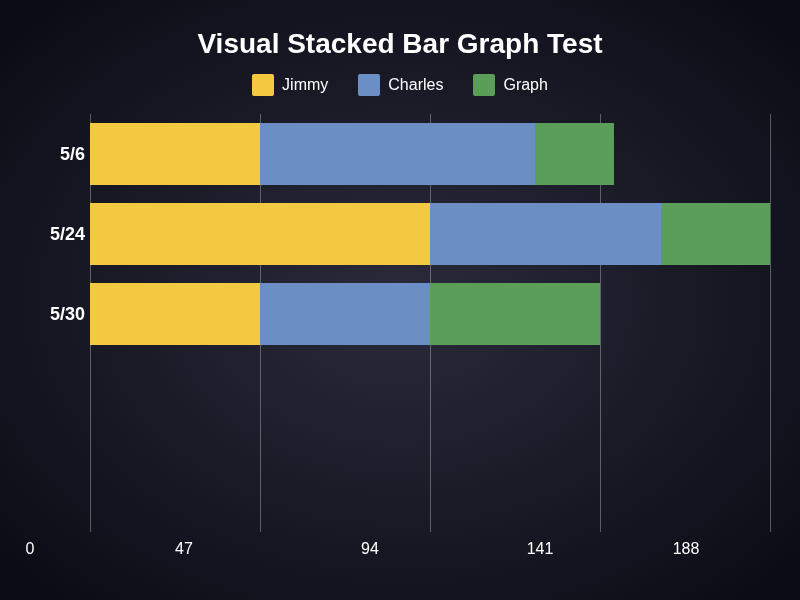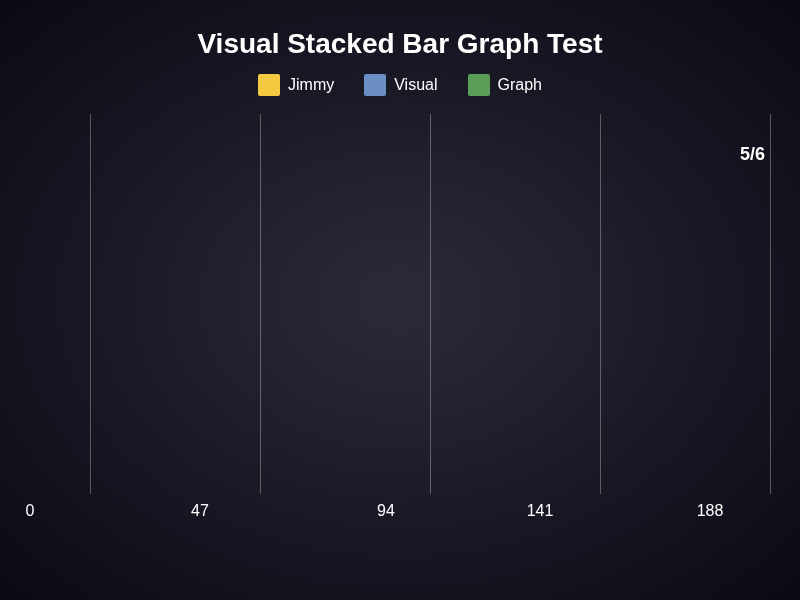--- a/index.html
+++ b/index.html
@@ -11,21 +11,21 @@
       font-family: Arial, sans-serif;
       color: #fff;
       overflow: hidden;
     }
 
     .chart-container {
       width: 800px;
       height: 600px;
       display: flex;
       flex-direction: column;
-      padding: 20px 30px 68px 30px;
+      padding: 20px 30px 30px 30px;
     }
 
     .chart-title {
       text-align: center;
       font-size: 28px;
       font-weight: bold;
       color: #fff;
       margin-bottom: 14px;
       margin-top: 8px;
     }
@@ -55,21 +55,22 @@
     .chart-body {
       flex: 1;
       display: flex;
       flex-direction: column;
       position: relative;
     }
 
     .bars-area {
       flex: 1;
       display: flex;
-      justify-content: flex-end;
+      flex-direction: column;
+      justify-content: flex-start;
       padding-left: 60px;
       position: relative;
     }
 
     
     .grid-lines {
       position: absolute;
       top: 0;
       left: 60px;
       right: 0;
@@ -150,21 +151,21 @@
   <div class="chart-title">Visual Stacked Bar Graph Test</div>
 
   <div class="legend">
 
   <div class="legend-item">
         <span class="legend-swatch" style="background: rgb(245, 200, 66);"></span>
         <span>Jimmy</span>
       </div>
       <div class="legend-item">
         <span class="legend-swatch" style="background: rgb(107, 143, 196);"></span>
-        <span>Visual</span>
+        <span>Charles</span>
       </div>
       <div class="legend-item">
         <span class="legend-swatch" style="background: rgb(90, 158, 90);"></span>
         <span>Graph</span>
       </div>
     </div>
 
   <div class="chart-body">
     <div class="bars-area">
       <div class="grid-lines">
@@ -177,23 +178,39 @@
         </div>
 
     <div class="bar-row">
           <div class="bar-label">5/6</div>
           <div class="bar-stack">
             <div class="bar-segment seg-jimmy" style="width: 25%; background: rgb(245, 200, 66);"></div>
             <div class="bar-segment seg-charles" style="width: 40.4255%; background: rgb(107, 143, 196);"></div>
             <div class="bar-segment seg-julie" style="width: 11.7021%; background: rgb(90, 158, 90);"></div>
           </div>
         </div>
+        <div class="bar-row">
+          <div class="bar-label">5/24</div>
+          <div class="bar-stack">
+            <div class="bar-segment seg-jimmy" style="width: 50%; background: rgb(245, 200, 66);"></div>
+            <div class="bar-segment seg-charles" style="width: 34.0426%; background: rgb(107, 143, 196);"></div>
+            <div class="bar-segment seg-julie" style="width: 15.9574%; background: rgb(90, 158, 90);"></div>
+          </div>
+        </div>
+        <div class="bar-row">
+          <div class="bar-label">5/30</div>
+          <div class="bar-stack">
+            <div class="bar-segment seg-jimmy" style="width: 25%; background: rgb(245, 200, 66);"></div>
+            <div class="bar-segment seg-charles" style="width: 25%; background: rgb(107, 143, 196);"></div>
+            <div class="bar-segment seg-julie" style="width: 25%; background: rgb(90, 158, 90);"></div>
+          </div>
+        </div>
       </div>
     <div class="x-axis" style="position: relative; height: 30px;">
 
     <div class="x-tick" style="left: 0px;">0</div>
-        <div class="x-tick" style="left: 170px;">47</div>
-        <div class="x-tick" style="left: 356px;">94</div>
+        <div class="x-tick" style="left: 154px;">47</div>
+        <div class="x-tick" style="left: 340px;">94</div>
         <div class="x-tick" style="left: 510px; text-align: right;">141</div>
-        <div class="x-tick" style="left: 680px;">188</div>
+        <div class="x-tick" style="left: 656px;">188</div>
       </div>
   </div>
 </div>
 
 </body></html>

